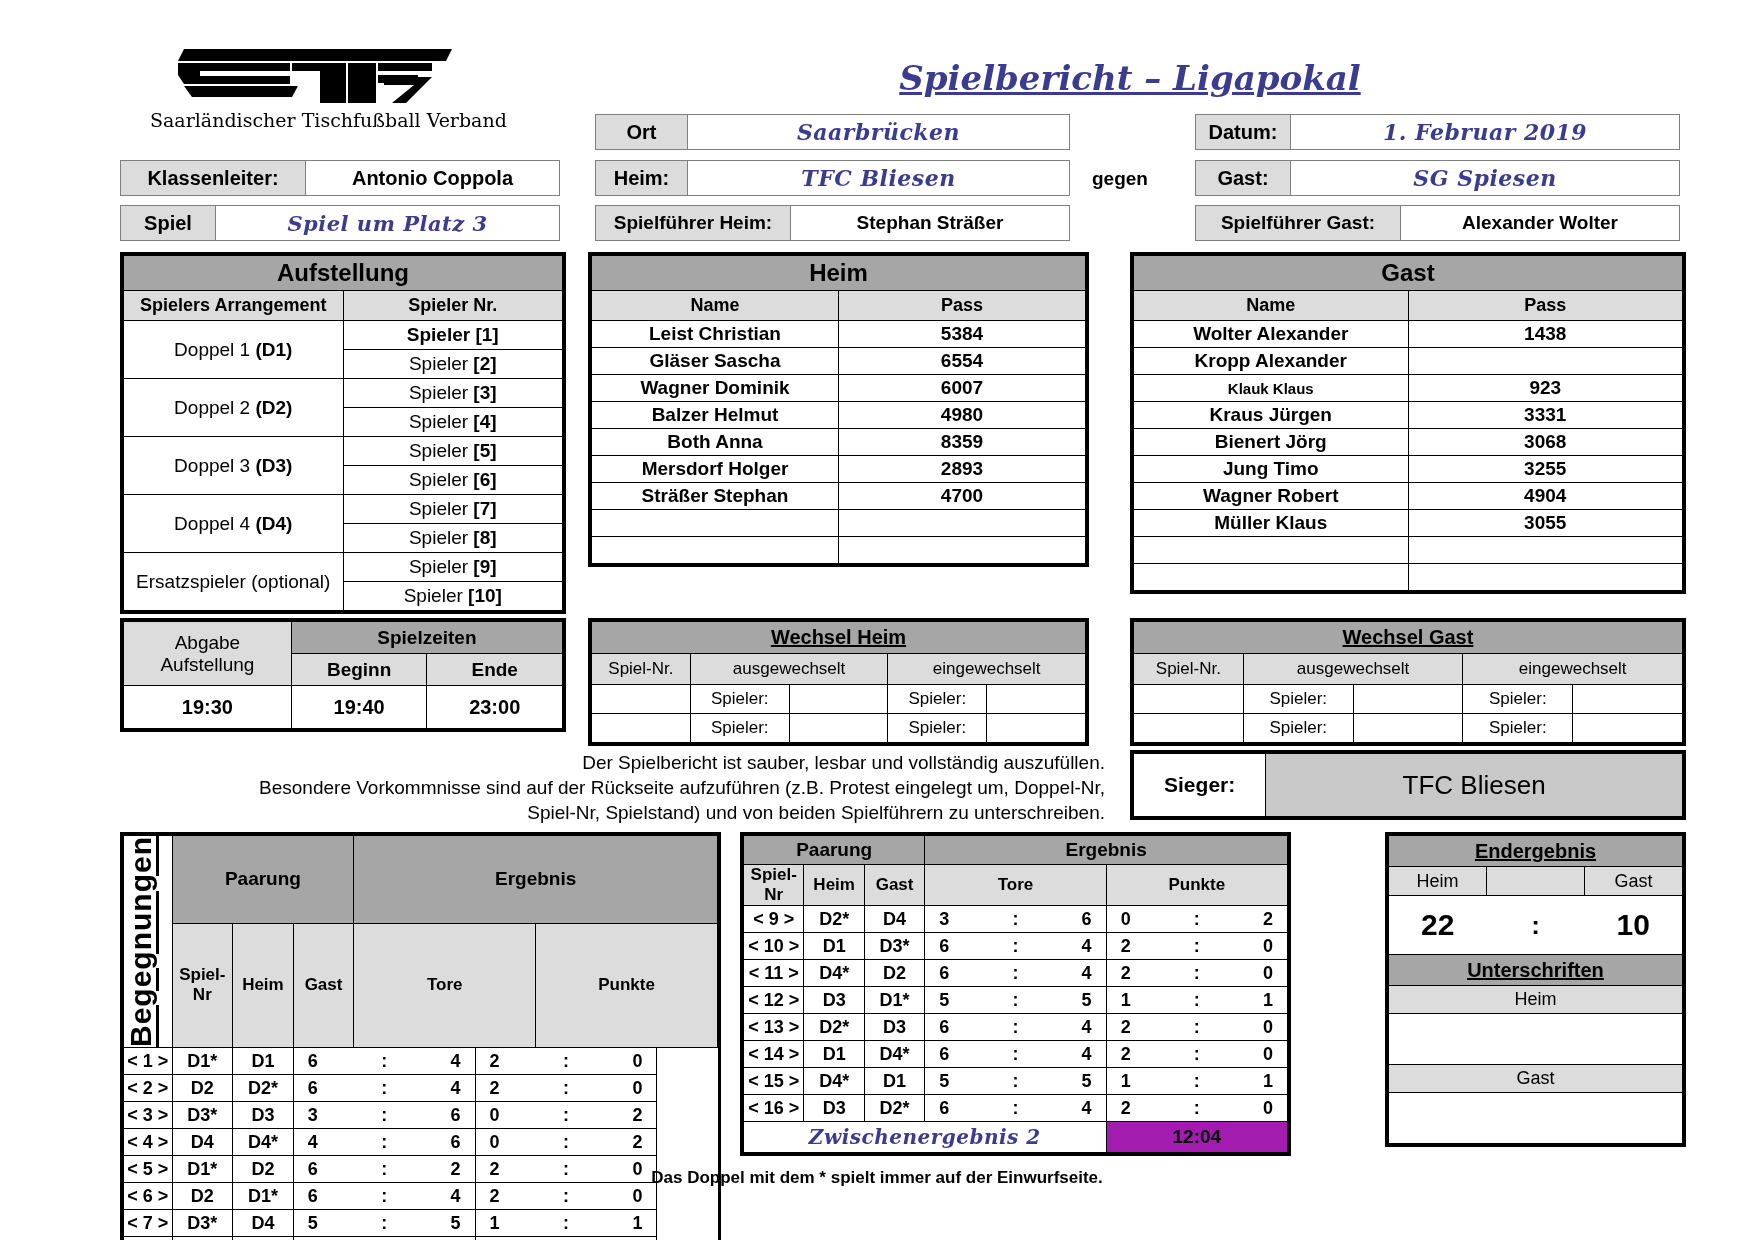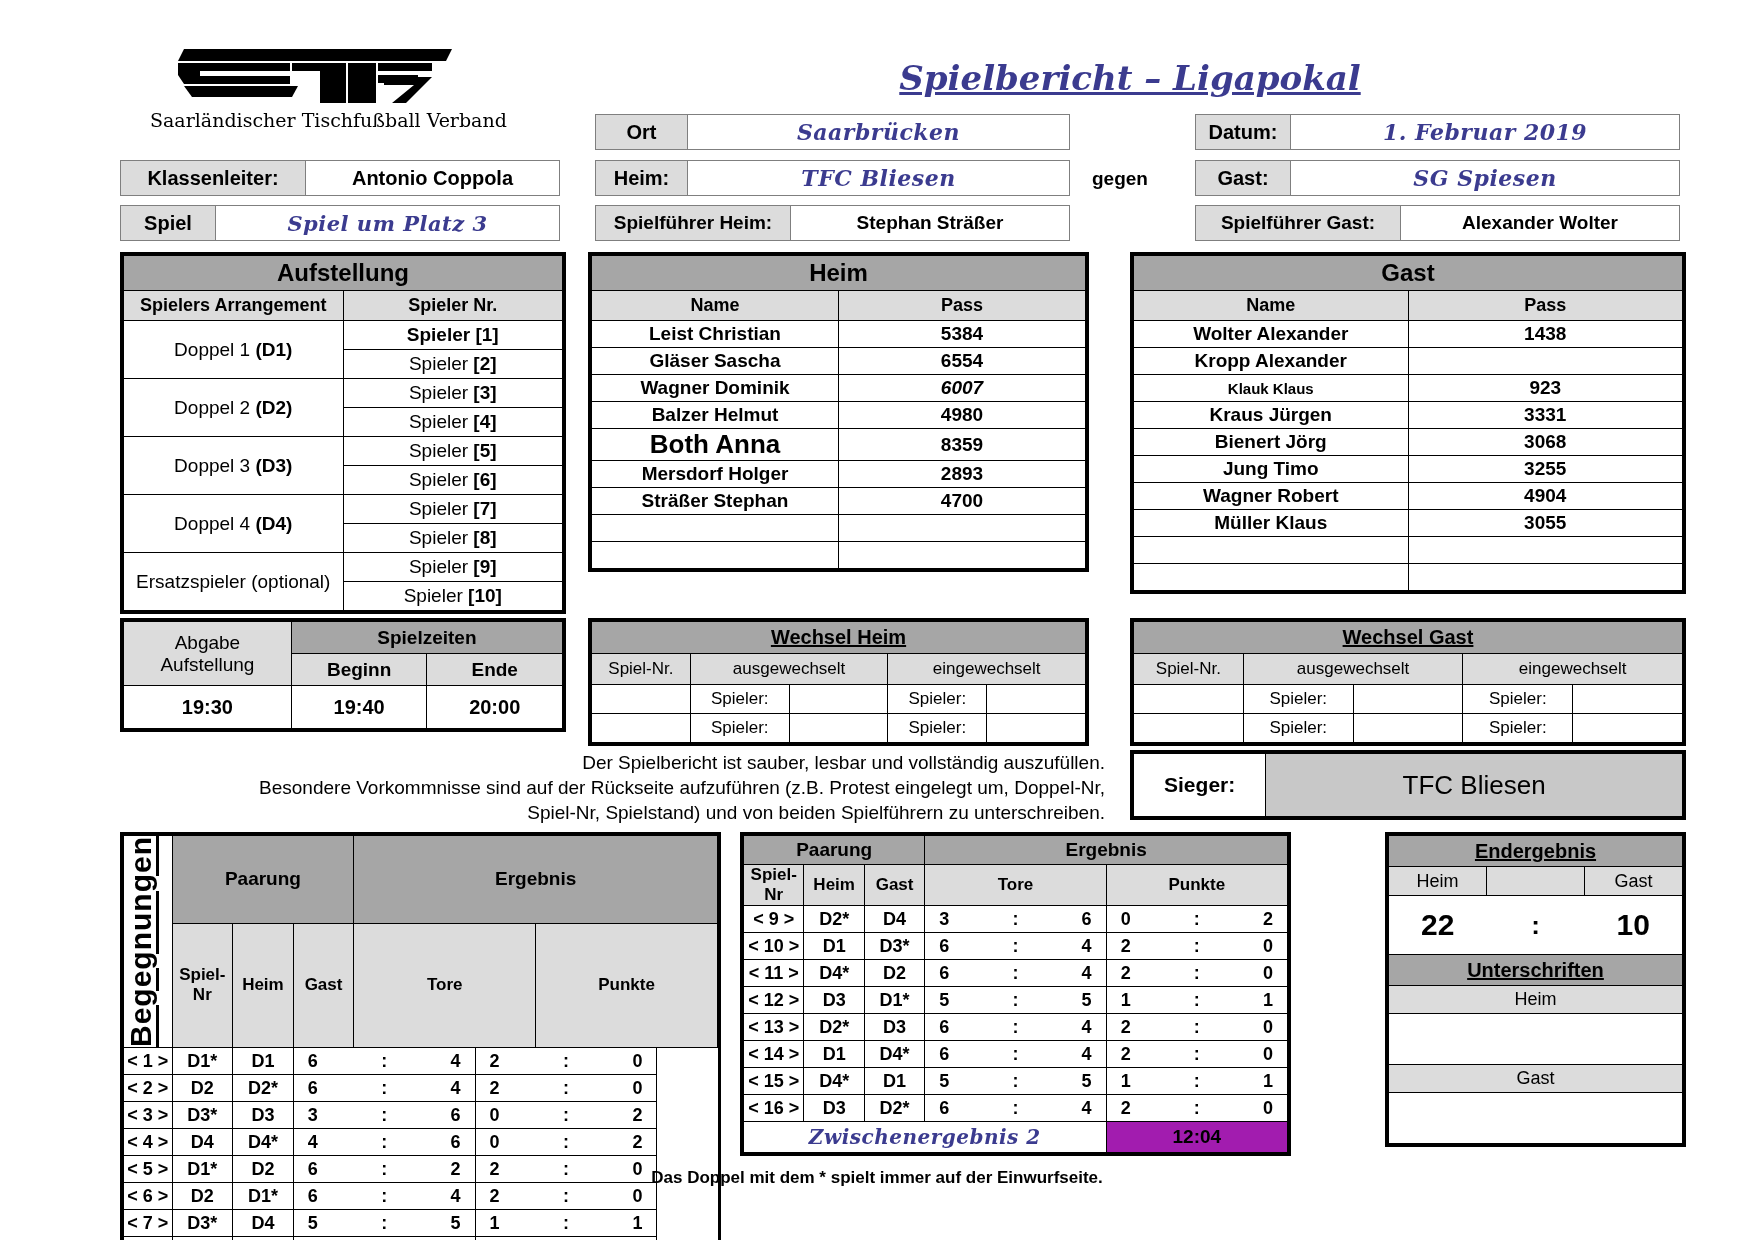--- a/index.html
+++ b/index.html
@@ -201,28 +201,28 @@
           <tr>
             <td class="b" style="font-size:19px;height:26px;">Leist Christian</td>
             <td class="b" style="font-size:19px;height:26px;">5384</td>
           </tr>
           <tr>
             <td class="b" style="font-size:19px;height:26px;">Gläser Sascha</td>
             <td class="b" style="font-size:19px;height:26px;">6554</td>
           </tr>
           <tr>
             <td class="b" style="font-size:19px;height:26px;">Wagner Dominik</td>
-            <td class="b" style="font-size:19px;height:26px;font-style:italic;">6007</td>
+            <td class="b" style="font-size:19px;height:26px;">6007</td>
           </tr>
           <tr>
             <td class="b" style="font-size:19px;height:26px;">Balzer Helmut</td>
             <td class="b" style="font-size:19px;height:26px;">4980</td>
           </tr>
           <tr>
-            <td class="b" style="font-size:26px;height:26px;">Both Anna</td>
+            <td class="b" style="font-size:19px;height:26px;">Both Anna</td>
             <td class="b" style="font-size:19px;height:26px;">8359</td>
           </tr>
           <tr>
             <td class="b" style="font-size:19px;height:26px;">Mersdorf Holger</td>
             <td class="b" style="font-size:19px;height:26px;">2893</td>
           </tr>
           <tr>
             <td class="b" style="font-size:19px;height:26px;">Sträßer Stephan</td>
             <td class="b" style="font-size:19px;height:26px;">4700</td>
           </tr>
@@ -304,21 +304,21 @@
         </td>
         <td class="hdr-dark" colspan="2" style="height:31px;font-size:19px;">Spielzeiten</td>
       </tr>
       <tr>
         <td class="hdr-light" style="width:31%;height:31px;font-size:19px;">Beginn</td>
         <td class="hdr-light" style="width:31%;height:31px;font-size:19px;">Ende</td>
       </tr>
       <tr>
         <td class="b" style="height:42px;font-size:20px;">19:30</td>
         <td class="b" style="height:42px;font-size:20px;">19:40</td>
-        <td class="b" style="height:42px;font-size:20px;">20:00</td>
+        <td class="b" style="height:42px;font-size:20px;">23:00</td>
       </tr>
     </tbody>
       </table>
   </div>
 
   <div class="sec thickbox" style="left:588px;top:618px;width:495px;">
     <table class="tbl">
       <tbody>
           <tr>
             <td class="hdr-dark u" colspan="5" style="height:31px;font-size:20px;">Wechsel Heim</td>

